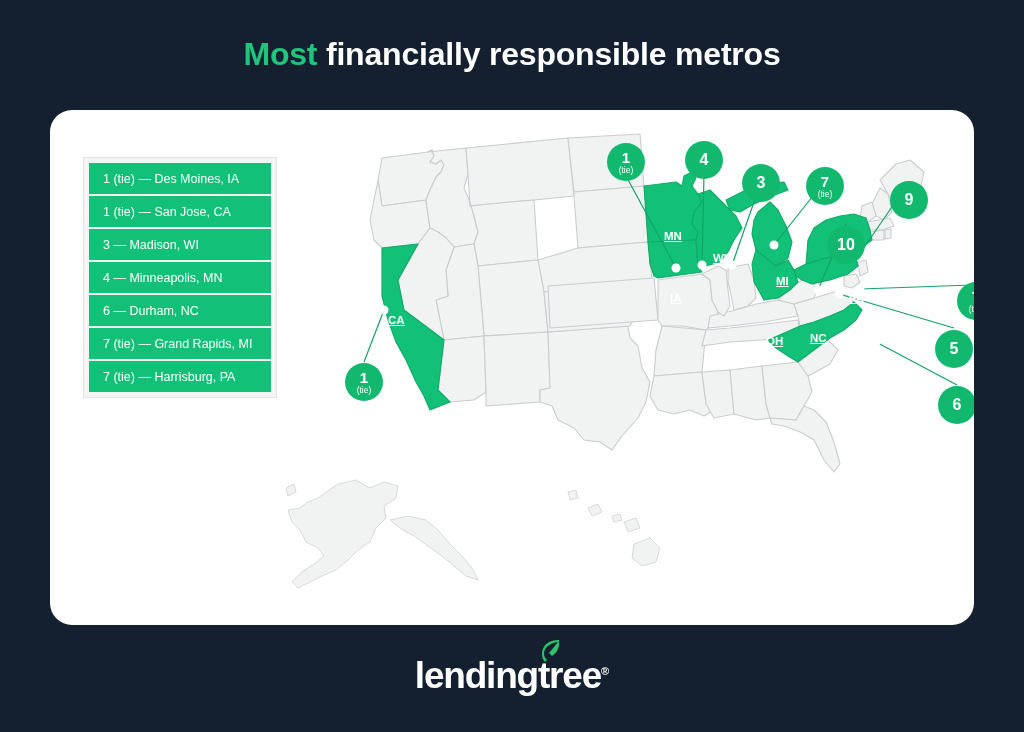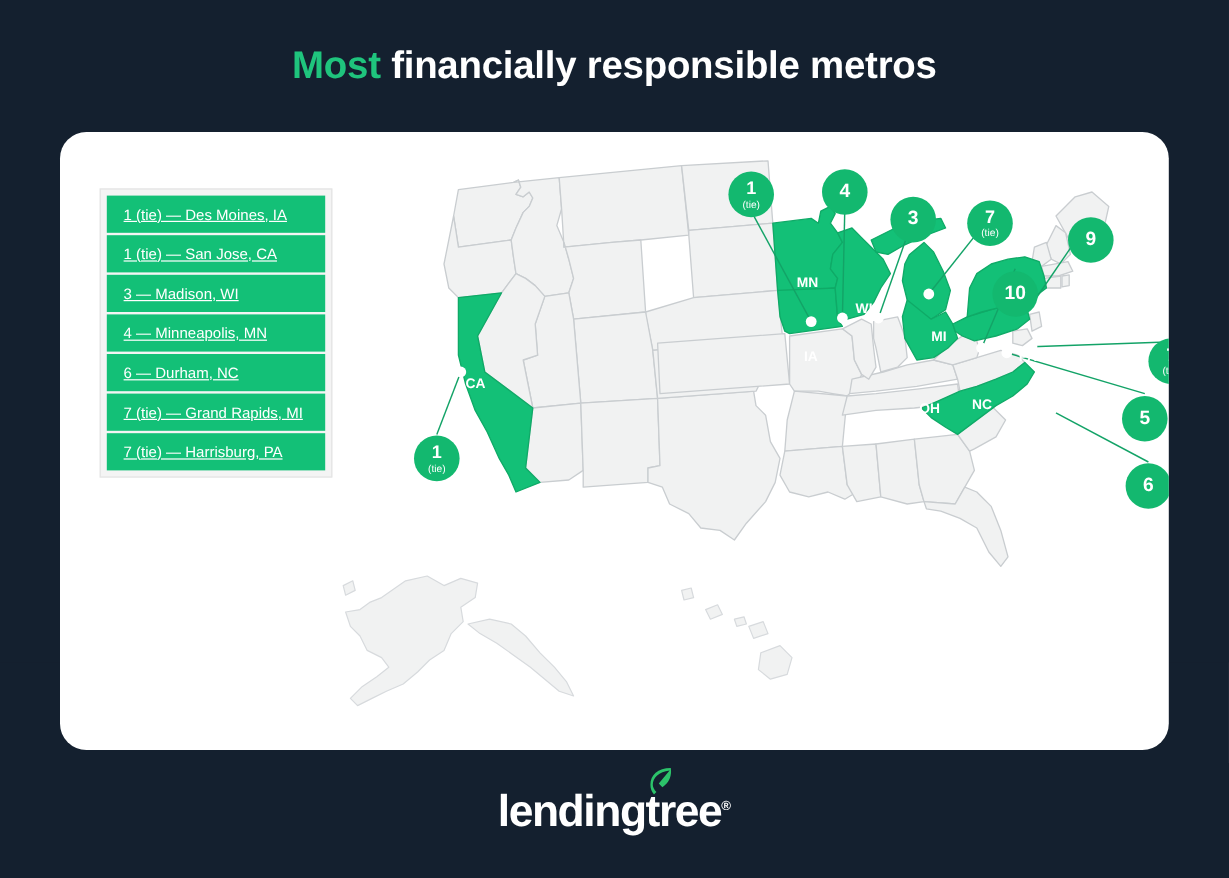--- a/index.html
+++ b/index.html
@@ -51,40 +51,40 @@
   .legend-row {
     height:31px;
     background:#13c077;
     color:#ffffff;
     font-size:12.5px;
     display:flex;
     align-items:center;
     padding-left:14px;
     margin-bottom:2px;
     white-space:nowrap;
-    text-decoration:underline;
   }
   .legend-row:last-child { margin-bottom:0; }
 
   
   .map-area {
     position:absolute;
     left:228px; top:10px;
     width:696px; height:505px;
   }
   .map-svg { position:absolute; left:0; top:0; }
 
   
   .st-label {
     position:absolute;
     color:#ffffff;
     font-size:11.5px;
     font-weight:bold;
     white-space:nowrap;
     pointer-events:none;
+    text-decoration:underline;
   }
 
   
   .city-dot {
     position:absolute;
     width:9px; height:9px;
     background:#ffffff;
     border-radius:50%;
     transform:translate(-50%,-50%);
   }

